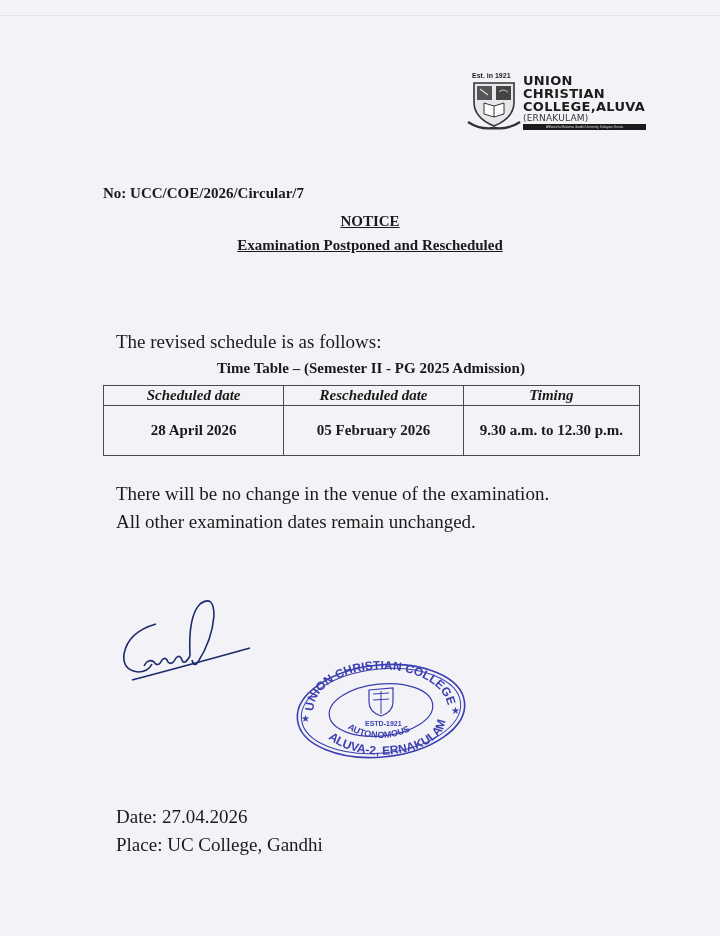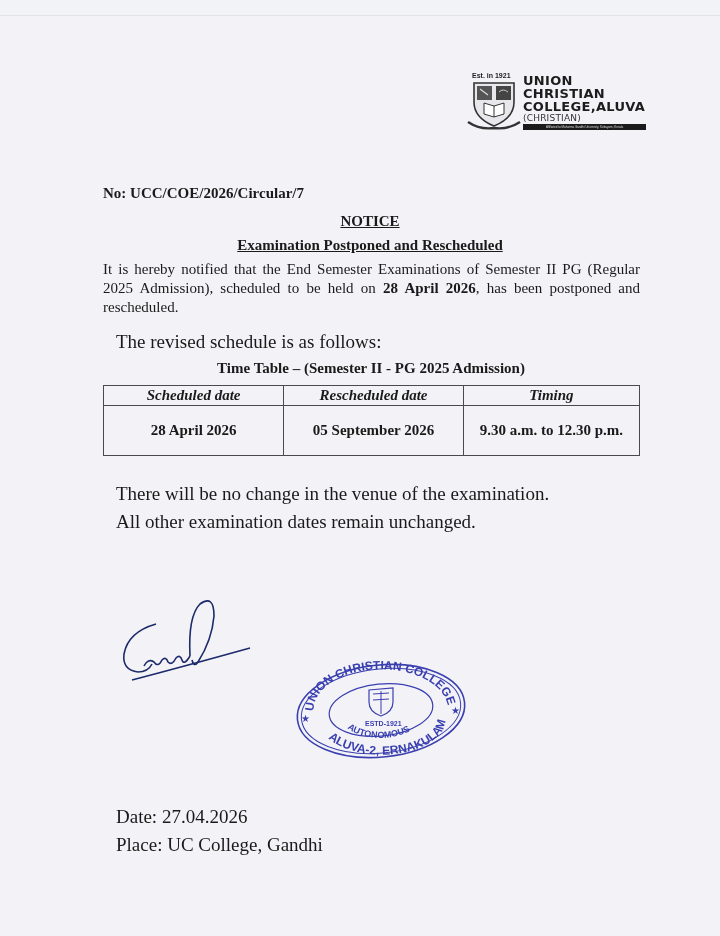--- a/index.html
+++ b/index.html
@@ -189,50 +189,49 @@
         <path d="M33 20 Q37 16 42 20" stroke="#ccc" stroke-width="1" fill="none"></path>
         <path d="M18 31 L28 34 L38 31 L38 42 L28 45 L18 42 Z" fill="#fff" stroke="#333" stroke-width="1"></path>
         <line x1="28" y1="34" x2="28" y2="45" stroke="#333" stroke-width="1"></line>
         <path d="M2 50 Q14 58 28 56 Q42 58 54 50" stroke="#333" stroke-width="2.4" fill="none"></path>
       </svg>
     </div>
     <div class="logo-text">
       <span class="line">UNION</span>
       <span class="line">CHRISTIAN</span>
       <span class="line">COLLEGE,ALUVA</span>
-      <span class="line autonomous">(CHRISTIAN)</span>
+      <span class="line autonomous">(ERNAKULAM)</span>
     </div>
     <div class="logo-bar">
       <span>Affiliated to Mahatma Gandhi University, Kottayam, Kerala</span>
     </div>
   </div>
 
   <div class="ref">No: UCC/COE/2026/Circular/7</div>
 
   <div class="notice-title">NOTICE</div>
   <div class="notice-sub">Examination Postponed and Rescheduled</div>
 
-  <div class="para"><span>It is hereby notified that the End Semester Examinations of Semester II PG (Regular 2025 Admission), scheduled to be held on </span><b>28 April 2026</b><span>, has been postponed and rescheduled.</span></div>
 
   <div class="line-text" style="top:331px;">The revised schedule is as follows:</div>
 
   <div class="tt-caption">Time Table – (Semester II - PG 2025 Admission)</div>
 
   <table class="tt">
     <thead>
       <tr>
         <th class="col1">Scheduled date</th>
         <th class="col2">Rescheduled date</th>
         <th class="col3">Timing</th>
       </tr>
     </thead>
     <tbody>
       <tr>
         <td>28 April 2026</td>
-        <td>05 September 2026</td>
+        <td>05 February 2026</td>
         <td>9.30 a.m. to 12.30 p.m.</td>
       </tr>
     </tbody>
   </table>
 
   <div class="line-text" style="top:483px;">There will be no change in the venue of the examination.</div>
   <div class="line-text" style="top:511px;">All other examination dates remain unchanged.</div>
 
   <div class="signature">
     <svg width="140" height="88" viewBox="0 0 140 88">

